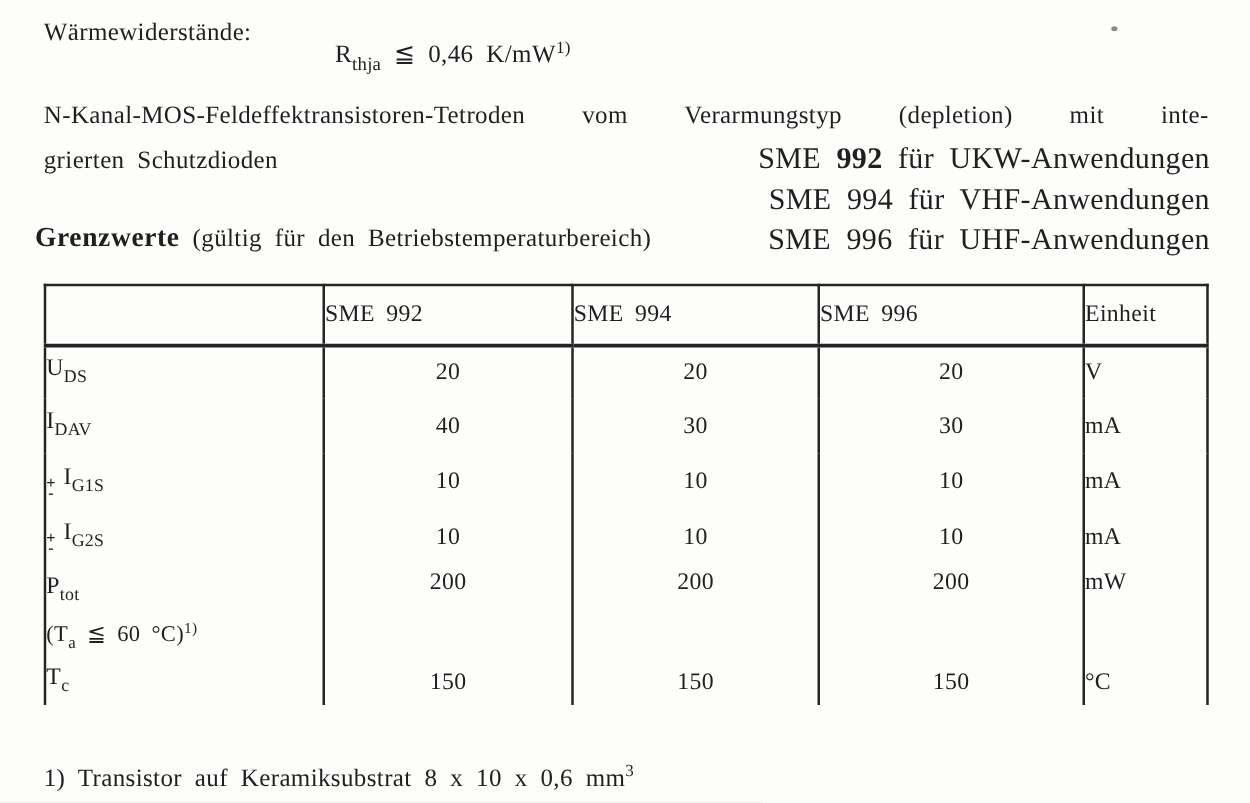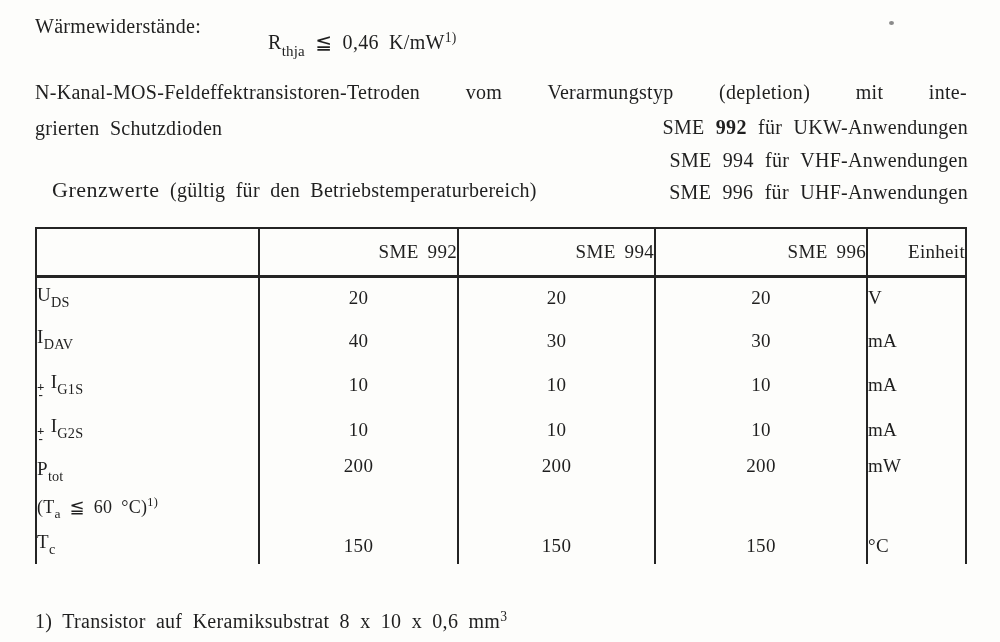--- a/index.html
+++ b/index.html
@@ -15,34 +15,34 @@
   .pm{display:inline-flex;flex-direction:column;align-items:center;
       font-size:13px;line-height:8px;vertical-align:-3px;margin-right:6px;font-weight:bold;}
   
   #thermal-label{left:35px;top:12px;}
   #thermal-formula{left:268px;top:24px;}
   
   #intro-line1{left:35px;top:78px;width:932px;text-align:justify;text-align-last:justify;}
   #intro-line2{left:35px;top:114px;}
   
   #apps{position:absolute;right:32px;top:111px;text-align:right;}
-  .app-line{font-size:20px;line-height:32.5px;word-spacing:6px;white-space:nowrap;}
+  .app-line{font-size:24px;line-height:32.5px;word-spacing:6px;white-space:nowrap;}
   .app-num-bold{font-weight:bold;}
   
   #limits-heading{left:28px;top:176px;}
-  #limits-heading .b{font-weight:normal;font-size:22px;letter-spacing:.5px;margin-left:24px;}
+  #limits-heading .b{font-weight:bold;font-size:22px;letter-spacing:.5px;}
   
   #limits-table{
     position:absolute;left:35px;top:227px;width:930px;
     border-collapse:collapse;table-layout:fixed;
     font-size:19px;word-spacing:4px;
   }
   #limits-table th,#limits-table td{border:2px solid #242424;padding:0;}
   #limits-table thead th{
-    height:46px;font-weight:normal;text-align:right;
+    height:46px;font-weight:normal;text-align:left;
     border-bottom:3px solid #242424;
   }
   #limits-table tbody td{border-top:none;border-bottom:none;vertical-align:middle;}
   #limits-table tbody tr:nth-child(1){height:42px;margin-top:36px;}
   #limits-table tbody tr:nth-child(2){height:44px;}
   #limits-table tbody tr:nth-child(3){height:45px;}
   #limits-table tbody tr:nth-child(4){height:44px;}
   #limits-table tbody tr:nth-child(5){height:72px;}
   #limits-table tbody tr:nth-child(6){height:36px;}
   #limits-table tbody tr:nth-child(7){height:35px;}

